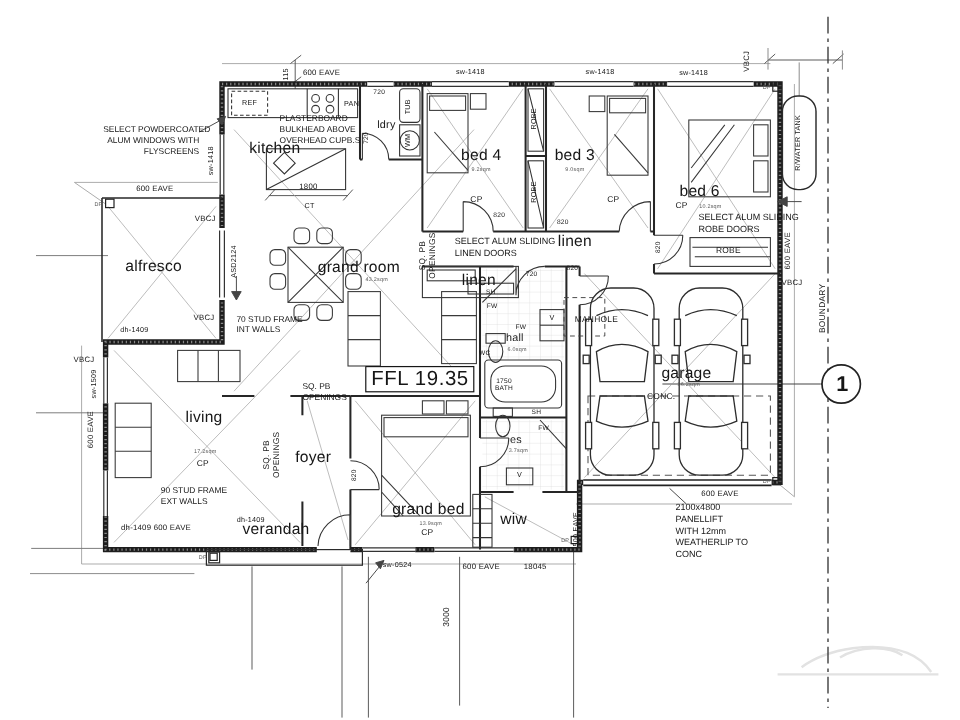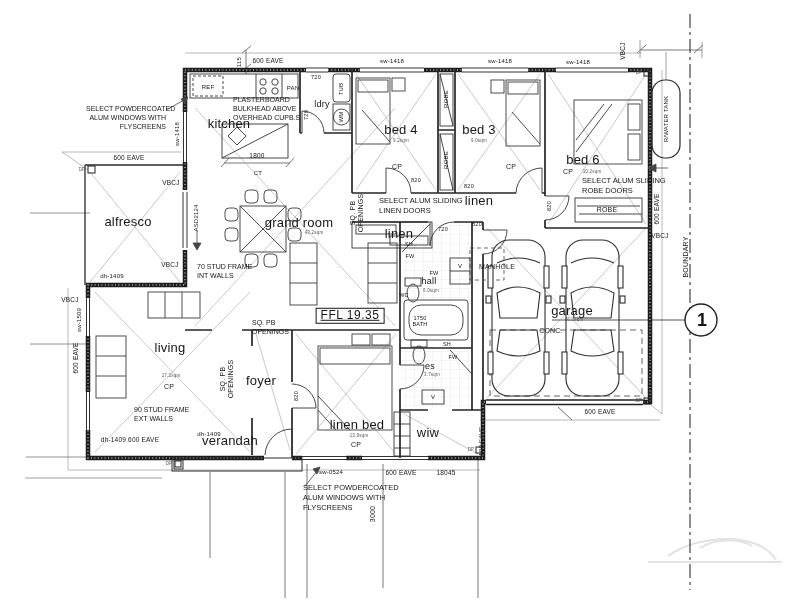--- a/index.html
+++ b/index.html
@@ -13,21 +13,21 @@
   .ann{position:absolute;color:#161616;white-space:pre;line-height:1.3;text-align:left;}
   .ar{text-align:right;}
   .s4{font-size:4.5px;color:#555;}
   .s5{font-size:5.5px;}
   .s6{font-size:6px;}
   .s65{font-size:6.5px;}
   .s7{font-size:7px;}
   .s75{font-size:7.5px;}
   .s9{font-size:9px;}
   .s11{font-size:13px;}
-  .s15{font-size:12px;letter-spacing:.5px;text-decoration:underline;}
+  .s15{font-size:17px;letter-spacing:.5px;}
   .s19{font-size:18px;font-weight:bold;}
   .box{border:1.7px solid #161616;padding:0 4px 1px 4px;background:#fff;}
 </style>
 </head>
 <body>
 
 <div id="sheet">
 
 <svg id="linework" width="800" height="600" viewBox="0 0 800 600">
   <defs>
@@ -287,21 +287,21 @@
   <div class="lb s11" style="left:583px;top:160px">bed 6</div>
   <div class="lb s7" style="left:568px;top:172px">CP</div>
   <div class="lb s4" style="left:592px;top:172px">10.2sqm</div>
   <div class="lb s11" style="left:479px;top:201px">linen</div>
   <div class="lb s11" style="left:399px;top:234px">linen</div>
   <div class="lb s9" style="left:429px;top:281px">hall</div>
   <div class="lb s4" style="left:431px;top:291px">6.0sqm</div>
   <div class="lb s9" style="left:430px;top:366px">es</div>
   <div class="lb s4" style="left:432px;top:375px">3.7sqm</div>
   <div class="lb s11" style="left:428px;top:433px">wiw</div>
-  <div class="lb s11" style="left:357px;top:425px">linen bed</div>
+  <div class="lb s11" style="left:357px;top:425px">grand bed</div>
   <div class="lb s4" style="left:359px;top:436px">13.9sqm</div>
   <div class="lb s7" style="left:356px;top:445px">CP</div>
   <div class="lb s11" style="left:261px;top:381px">foyer</div>
   <div class="lb s11" style="left:170px;top:348px">living</div>
   <div class="lb s4" style="left:171px;top:376px">17.2sqm</div>
   <div class="lb s7" style="left:169px;top:387px">CP</div>
   <div class="lb s11" style="left:299px;top:223px">grand room</div>
   <div class="lb s4" style="left:314px;top:233px">43.2sqm</div>
   <div class="lb s11" style="left:128px;top:222px">alfresco</div>
   <div class="lb s11" style="left:230px;top:441px">verandah</div>
@@ -367,30 +367,32 @@
   <div class="lb s65" style="left:129px;top:158px">600 EAVE</div>
   <div class="lb s65" style="left:401px;top:473px">600 EAVE</div>
   <div class="lb s65" style="left:600px;top:412px">600 EAVE</div>
   <div class="lb v s65" style="left:76px;top:358px">600 EAVE</div>
   <div class="lb v s65" style="left:657px;top:209px">600 EAVE</div>
   <div class="lb v s6" style="left:481px;top:441px">500 EAVE</div>
 
   <div class="ann ar s7" style="left:86px;top:104px;width:80px">SELECT POWDERCOATED
 ALUM WINDOWS WITH
 FLYSCREENS</div>
-  <div class="ann s75" style="left:303px;top:483px">SELECT POWDERCOATED
-ALUM WINDOWS WITH
-FLYSCREENS</div>
   <div class="ann s7" style="left:233px;top:95px">PLASTERBOARD
 BULKHEAD ABOVE
 OVERHEAD CUPB.S</div>
   <div class="ann s75" style="left:379px;top:196px">SELECT ALUM SLIDING
 LINEN DOORS</div>
   <div class="ann s75" style="left:582px;top:176px">SELECT ALUM SLIDING
 ROBE DOORS</div>
+  <div class="ann s75" style="left:563px;top:418px">2100x4800
+PANELLIFT
+WITH 12mm
+WEATHERLIP TO
+CONC</div>
   <div class="ann s7" style="left:134px;top:405px">90 STUD FRAME
 EXT WALLS</div>
   <div class="ann s7" style="left:197px;top:262px">70 STUD FRAME
 INT WALLS</div>
   <div class="ann s7" style="left:252px;top:318px">SQ. PB
 OPENINGS</div>
   <div class="lb v s7" style="left:357px;top:213px">SQ. PB
 OPENINGS</div>
   <div class="lb v s7" style="left:227px;top:379px">SQ. PB
 OPENINGS</div>

